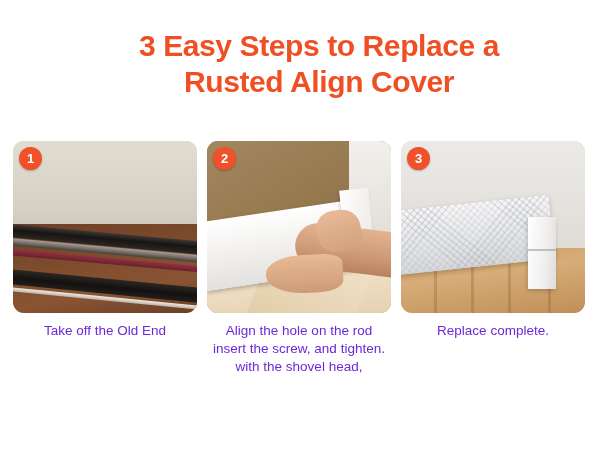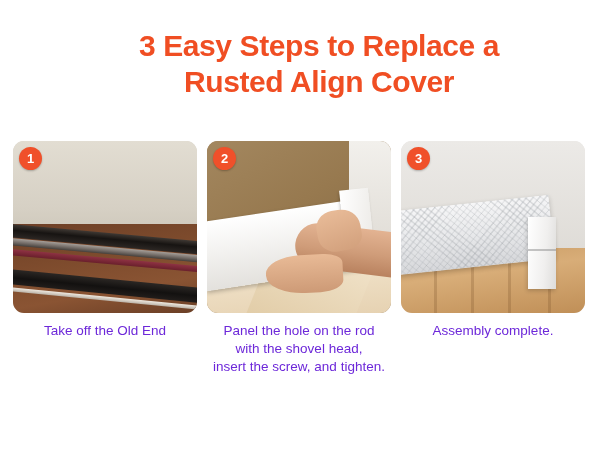--- a/index.html
+++ b/index.html
@@ -290,38 +290,38 @@
       <div class="floorline"></div>
       <div class="gap"></div>
       <div class="cover"></div>
       <div class="endcap"></div>
       <div class="arm"></div>
       <div class="hand-upper"></div>
       <div class="hand-lower"></div>
       <div class="badge">2</div>
     </div>
     <div class="caption">
-      <div>Panel the hole on the rod</div>
+      <div>Align the hole on the rod</div>
+      <div>insert the screw, and tighten.</div>
       <div>with the shovel head,</div>
-      <div>insert the screw, and tighten.</div>
     </div>
   </div>
 
   <div class="step">
     <div class="photo p3">
       <div class="wall"></div>
       <div class="floor"></div>
       <div class="plank" style="left:18%"></div>
       <div class="plank" style="left:38%"></div>
       <div class="plank" style="left:58%"></div>
       <div class="plank" style="left:80%"></div>
       <div class="shadow"></div>
       <div class="cover"></div>
       <div class="endcap"></div>
       <div class="endcap-seam"></div>
       <div class="badge">3</div>
     </div>
     <div class="caption">
-      <div>Assembly complete.</div>
+      <div>Replace complete.</div>
     </div>
   </div>
 
 </div>
 
 </body></html>

